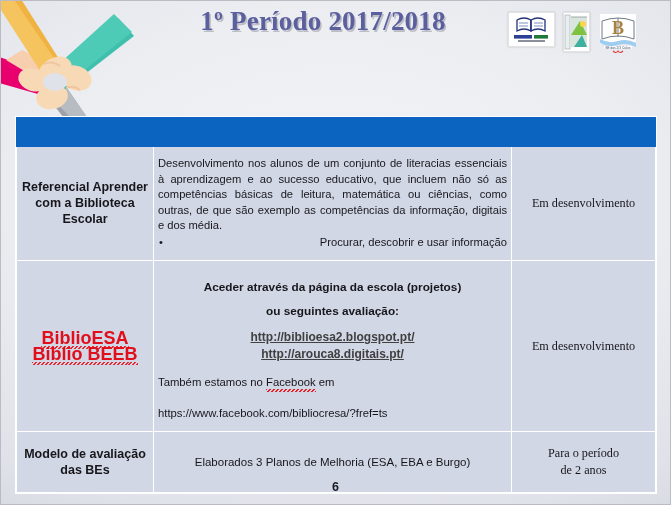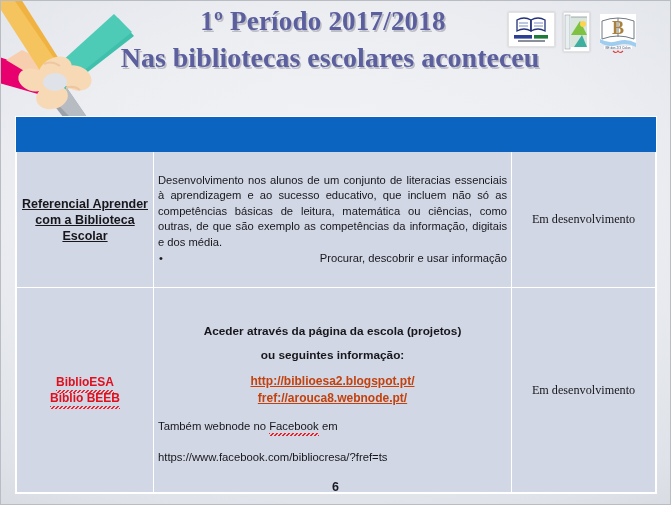--- a/index.html
+++ b/index.html
@@ -63,23 +63,23 @@
     padding:8px 4px;
   }
   .hdr-row td{
     background:#0b64c0;border:1px solid #0b64c0;height:27px;padding:0;
   }
   .c1{width:137px;}
   .c2{width:358px;}
   .c3{width:144px;}
 
   .lbl{
-    text-align:center;font-weight:bold;font-size:12.5px;line-height:16px;color:#111114;text-decoration:underline;
-  }
-  .lbl.red{color:#e00f1b;font-size:12px;}
+    text-align:center;font-weight:bold;font-size:12.5px;line-height:16px;color:#111114;
+  }
+  .lbl.red{color:#e00f1b;font-size:18px;}
   .squiggle{
     display:inline-block;position:relative;
   }
   .squiggle:after{
     content:"";position:absolute;left:0;right:0;bottom:-3px;height:3px;
     background-image:
       repeating-linear-gradient(135deg,#ee1c25 0 1.4px,transparent 1.4px 2.8px);
     opacity:.95;
   }
 
@@ -95,21 +95,21 @@
     text-align:center;font-size:11.5px;line-height:16px;color:#1a1a1f;
   }
   .status{
     text-align:center;font-size:12.2px;line-height:17px;color:#1a1a1f;font-family:Liberation Serif, serif;
   }
 
   .c2b{padding:5px 8px 5px 8px;font-size:11.2px;color:#1a1a1f;}
   .ctr-bold{text-align:center;font-weight:bold;font-size:11.8px;line-height:16px;margin:8px;}
   .links{text-align:center;margin:10px 0 0 0;}
   .links a{
-    display:block;color:#c2410c;font-weight:bold;font-size:12px;line-height:17px;
+    display:block;color:#404040;font-weight:bold;font-size:12px;line-height:17px;
     text-decoration:underline;
   }
   .fb{margin:12px 0 0 0;font-size:11.3px;line-height:15px;text-align:left;}
   .fb .sq{display:inline-block;position:relative;}
   .fb .sq:after{
     content:"";position:absolute;left:0;right:0;bottom:-2px;height:3px;
     background-image:repeating-linear-gradient(135deg,#ee1c25 0 1.4px,transparent 1.4px 2.8px);
   }
 
   .pagenum{
@@ -144,21 +144,20 @@
 
       <ellipse cx="63" cy="88" rx="12" ry="9" fill="#dfe2e8"></ellipse>
 
       <path d="M52 70 q8 -4 16 2" stroke="#eec6a0" stroke-width="2" fill="none"></path>
       <path d="M74 94 q8 -3 14 2" stroke="#eec6a0" stroke-width="2" fill="none"></path>
     </svg>
   </div>
 
   <div class="title-wrap">
     <div class="title1">1º Período 2017/2018</div>
-    <div class="title2">Nas bibliotecas escolares aconteceu</div>
   </div>
 
   <div class="logos">
     <div class="logo l1">
       <svg viewBox="0 0 45 33" width="45" height="33">
         <rect width="45" height="33" fill="#ffffff"></rect>
         <g transform="translate(8,4)">
           <path d="M0 14 Q7 10 14 14 L14 3 Q7 -1 0 3 Z" fill="#fff" stroke="#23327a" stroke-width="1.3"></path>
           <path d="M14 14 Q21 10 28 14 L28 3 Q21 -1 14 3 Z" fill="#fff" stroke="#23327a" stroke-width="1.3"></path>
           <line x1="14" y1="3" x2="14" y2="14" stroke="#23327a" stroke-width="1.3"></line>
@@ -216,31 +215,39 @@
         <td class="status">Em desenvolvimento</td>
       </tr>
 
       <tr style="height:137px">
         <td class="lbl red">
           <span class="squiggle">BiblioESA</span><br>
           <span class="squiggle">Biblio BEEB</span>
         </td>
         <td class="c2b">
           <p class="ctr-bold">Aceder através da página da escola (projetos)</p>
-          <p class="ctr-bold">ou seguintes informação:</p>
+          <p class="ctr-bold">ou seguintes avaliação:</p>
           <div class="links">
             <a href="#">http://biblioesa2.blogspot.pt/</a>
-            <a href="#">fref://arouca8.webnode.pt/</a>
+            <a href="#">http://arouca8.digitais.pt/</a>
           </div>
           <p class="fb">
-            <span>Também webnode no </span><span class="sq">Facebook</span><span> em</span>
+            <span>Também estamos no </span><span class="sq">Facebook</span><span> em</span>
           </p>
           <p class="fb" style="margin-top:16px">https://www.facebook.com/bibliocresa/?fref=ts</p>
         </td>
         <td class="status">Em desenvolvimento</td>
       </tr>
 
 
+      <tr style="height:59px">
+        <td class="lbl">Modelo de avaliação das BEs</td>
+        <td class="cell-center">Elaborados 3 Planos de Melhoria (ESA, EBA e Burgo)</td>
+        <td class="status">
+          <span>Para o período</span><br>
+          <span>de 2 anos</span>
+        </td>
+      </tr>
     </tbody>
   </table>
 
   <div class="pagenum">6</div>
 </div>
 
 </body></html>

